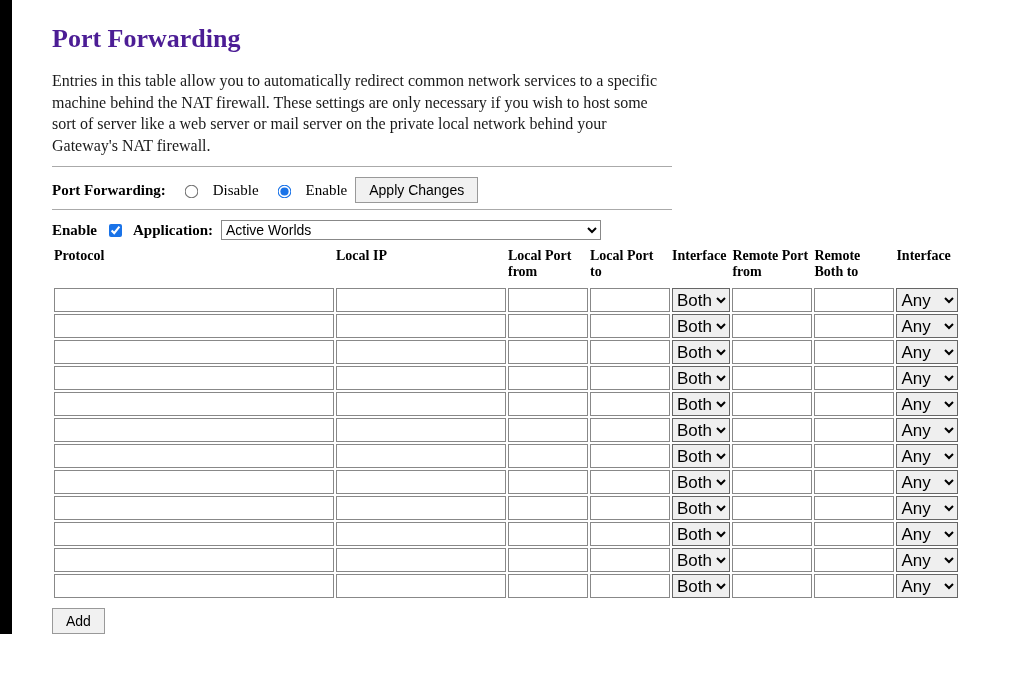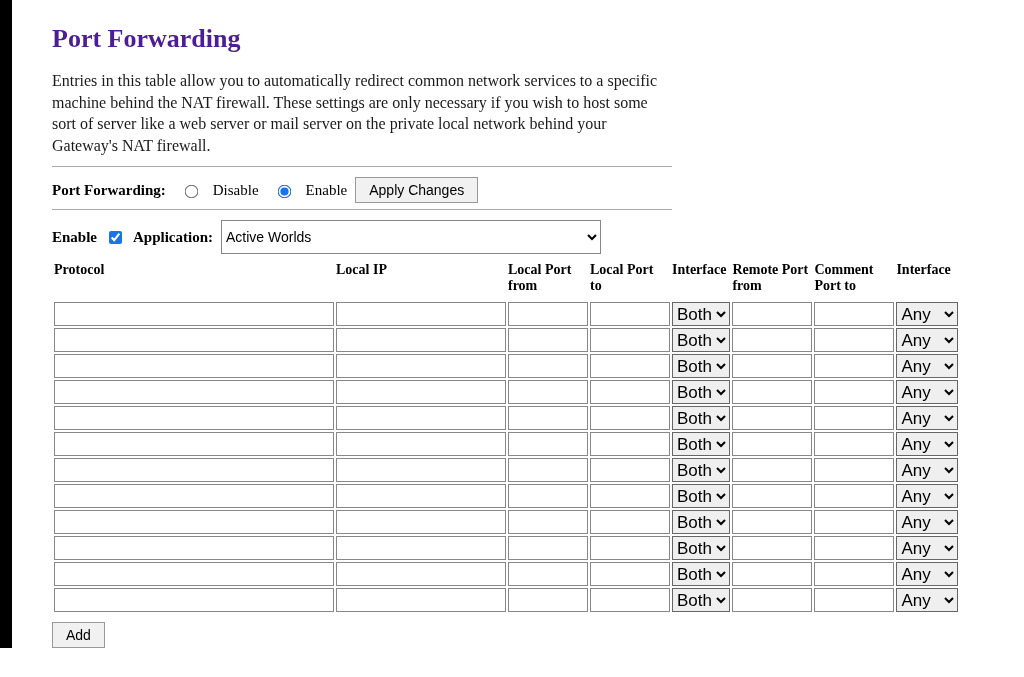--- a/index.html
+++ b/index.html
@@ -44,21 +44,21 @@
     font-family: Arial, sans-serif;
     font-size: 14px;
     padding: 4px 13px;
     background: #f1f1f1;
     border: 1px solid #999;
     cursor: pointer;
   }
   .enable-row { margin-top: 8px; display: flex; align-items: center; gap: 8px; font-size: 15px; }
   .enable-row .lbl { font-weight: 700; }
   select.app-select {
-    width: 380px; height: 34px; font-family: Arial, sans-serif; font-size: 14px;
+    width: 380px; height: 20px; font-family: Arial, sans-serif; font-size: 14px;
     border: 1px solid #888;
     background: #fff;
   }
   table.fw-table {
     border-collapse: separate;
     border-spacing: 2px 2px;
     margin-top: 4px;
     font-family: Arial, sans-serif;
     font-size: 14px;
   }
@@ -145,21 +145,21 @@
           <col class="c-iface">
       </colgroup>
       <thead>
         <tr>
           <th>Protocol</th>
           <th>Local IP</th>
           <th>Local Port from</th>
           <th>Local Port to</th>
           <th>Interface</th>
           <th>Remote Port from</th>
-          <th>Comment Port to</th>
+          <th>Remote Both to</th>
           <th>Interface</th>
         </tr>
       </thead>
       <tbody id="fw-tbody">
           <tr>
             <td><input type="text" class="cell-input" style=""></td>
             <td><input type="text" class="cell-input" style=""></td>
             <td><input type="text" class="cell-input" style=""></td>
             <td><input type="text" class="cell-input" style=""></td>
             <td><select class="cell-select"><option value="Both">Both</option></select></td>

